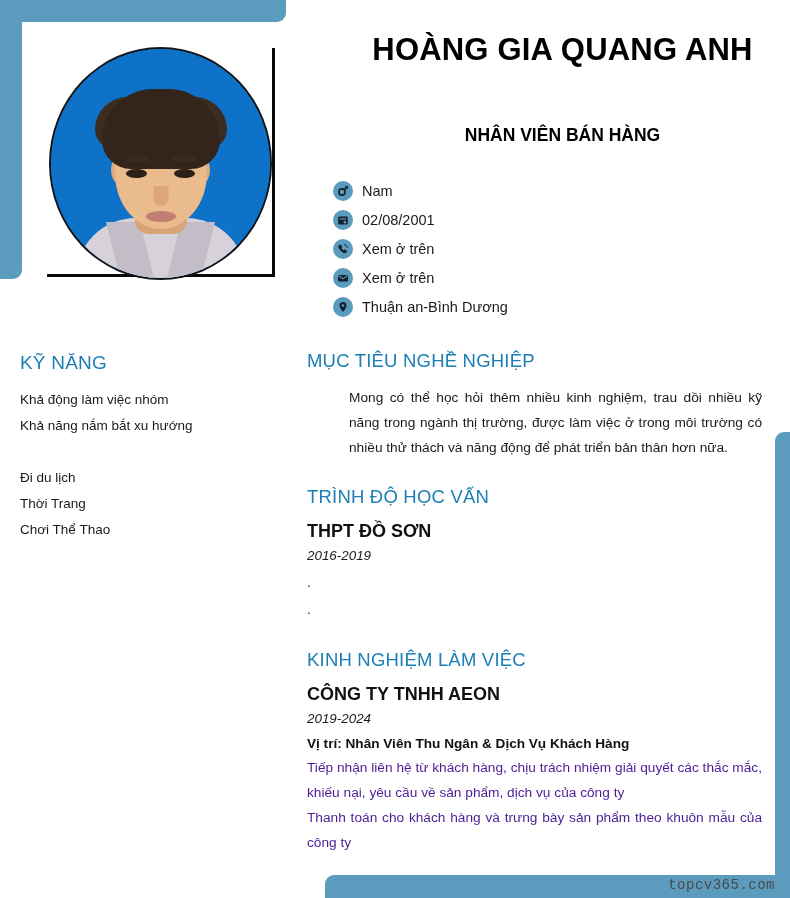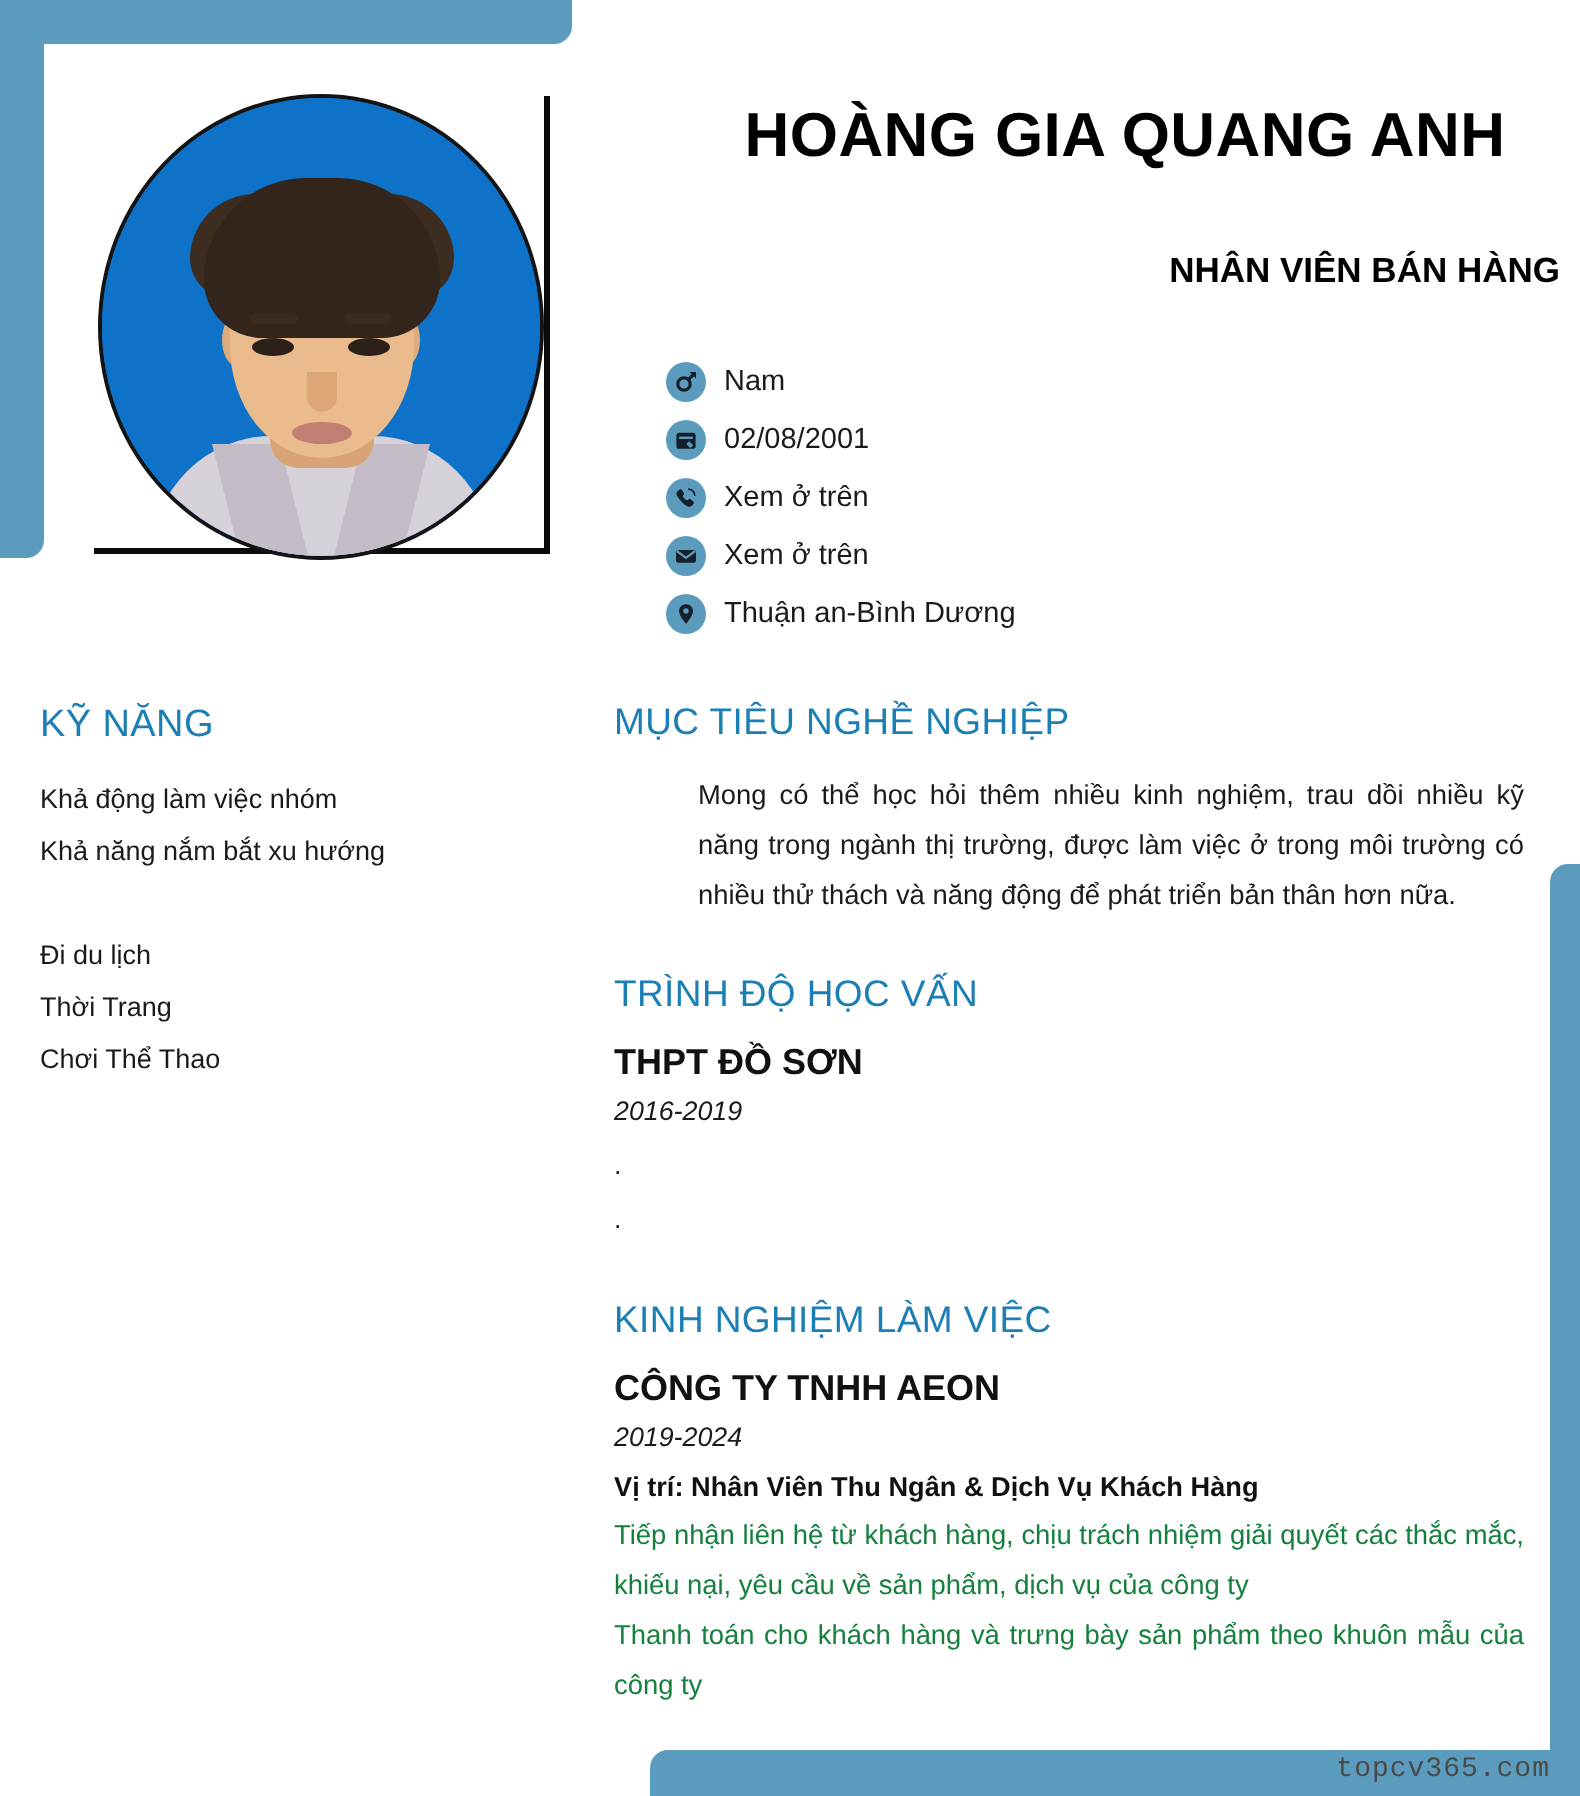--- a/index.html
+++ b/index.html
@@ -128,33 +128,33 @@
     background: #dda677; border-radius: 0 0 8px 8px;
   }
   .ph-mouth {
     position: absolute; left: 50%; top: 162px; transform: translateX(-50%);
     width: 30px; height: 11px;
     background: #c07f72; border-radius: 50%;
   }
 
   
   .name {
-    position: absolute; left: 345px; top: 46px;
+    position: absolute; left: 345px; top: 28px;
     width: 435px;
     text-align: center;
     font-size: 31px;
     font-weight: bold;
     color: #000000;
     line-height: 1.45;
     letter-spacing: 0.2px;
   }
   .job-title {
     position: absolute; left: 345px; top: 125px;
     width: 435px;
-    text-align: right;
+    text-align: center;
     font-size: 17.5px;
     font-weight: bold;
     color: #000000;
   }
 
   
   .contact-list {
     position: absolute; left: 333px; top: 176px;
   }
   .contact-row {
@@ -215,21 +215,21 @@
     color: #111111;
     margin: 10px 0 4px 0;
   }
   .entry-dot {
     font-size: 13.5px;
     color: #1a1a1a;
     line-height: 27px;
   }
   .entry-desc {
     font-size: 13.7px;
-    color: #15803d;
+    color: #4c1d95;
     line-height: 25px;
     text-align: justify;
   }
 </style>
 </head>
 <body>
 
 <div id="page">
 
   <div class="deco-top-bar"></div>

